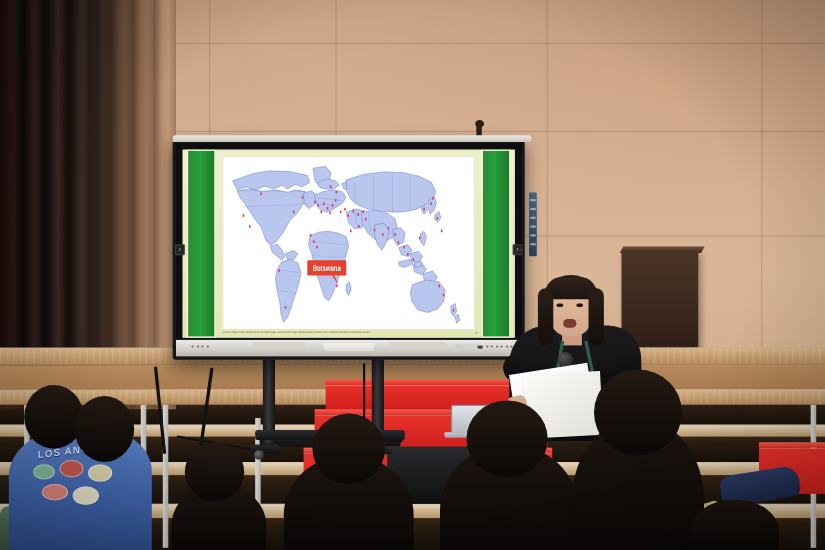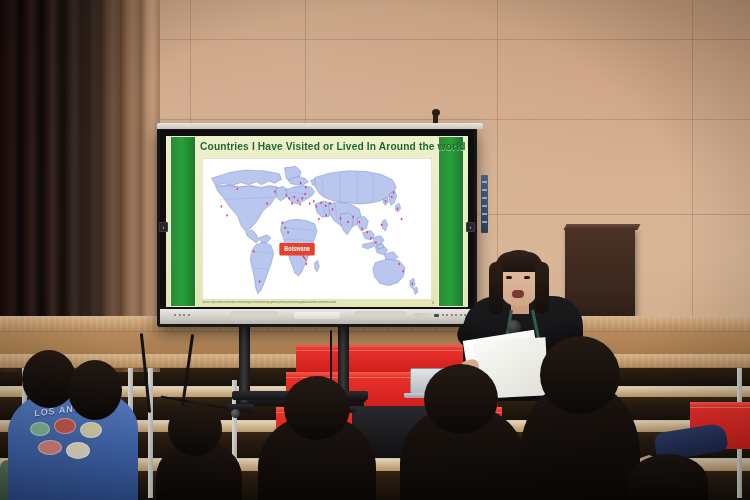--- a/index.html
+++ b/index.html
@@ -498,21 +498,20 @@
 
   <div id="display">
     <div id="display-top-strip"></div>
 
     <div class="screen">
       <div class="slide">
 
         <div class="slide-band left"></div>
         <div class="slide-band right"></div>
 
-        <div class="slide-title">Countries I Have Visited or Lived In Around the world</div>
 
         <div class="map-wrap">
           <svg viewBox="0 0 800 380" preserveAspectRatio="none">
             <g fill="#b9c7ef" stroke="#5a6fc0" stroke-width="1.1" stroke-linejoin="round">
 
               <path d="M30,52 L96,36 L150,30 L214,32 L268,40 L276,56 L250,66 L232,60 L205,70 L188,62 L160,70 L132,64 L104,72 L74,66 L44,72 Z"></path>
               <path d="M44,74 L86,70 L126,76 L168,72 L206,78 L230,72 L262,76 L258,100 L236,124 L212,140 L190,168 L170,186 L150,196 L134,182 L122,156 L104,140 L86,122 L70,104 L54,90 Z"></path>
               <path d="M256,80 L280,74 L300,84 L292,104 L272,114 L258,104 Z"></path>
 
               <path d="M286,24 L326,20 L344,34 L336,58 L312,68 L292,52 Z"></path>

